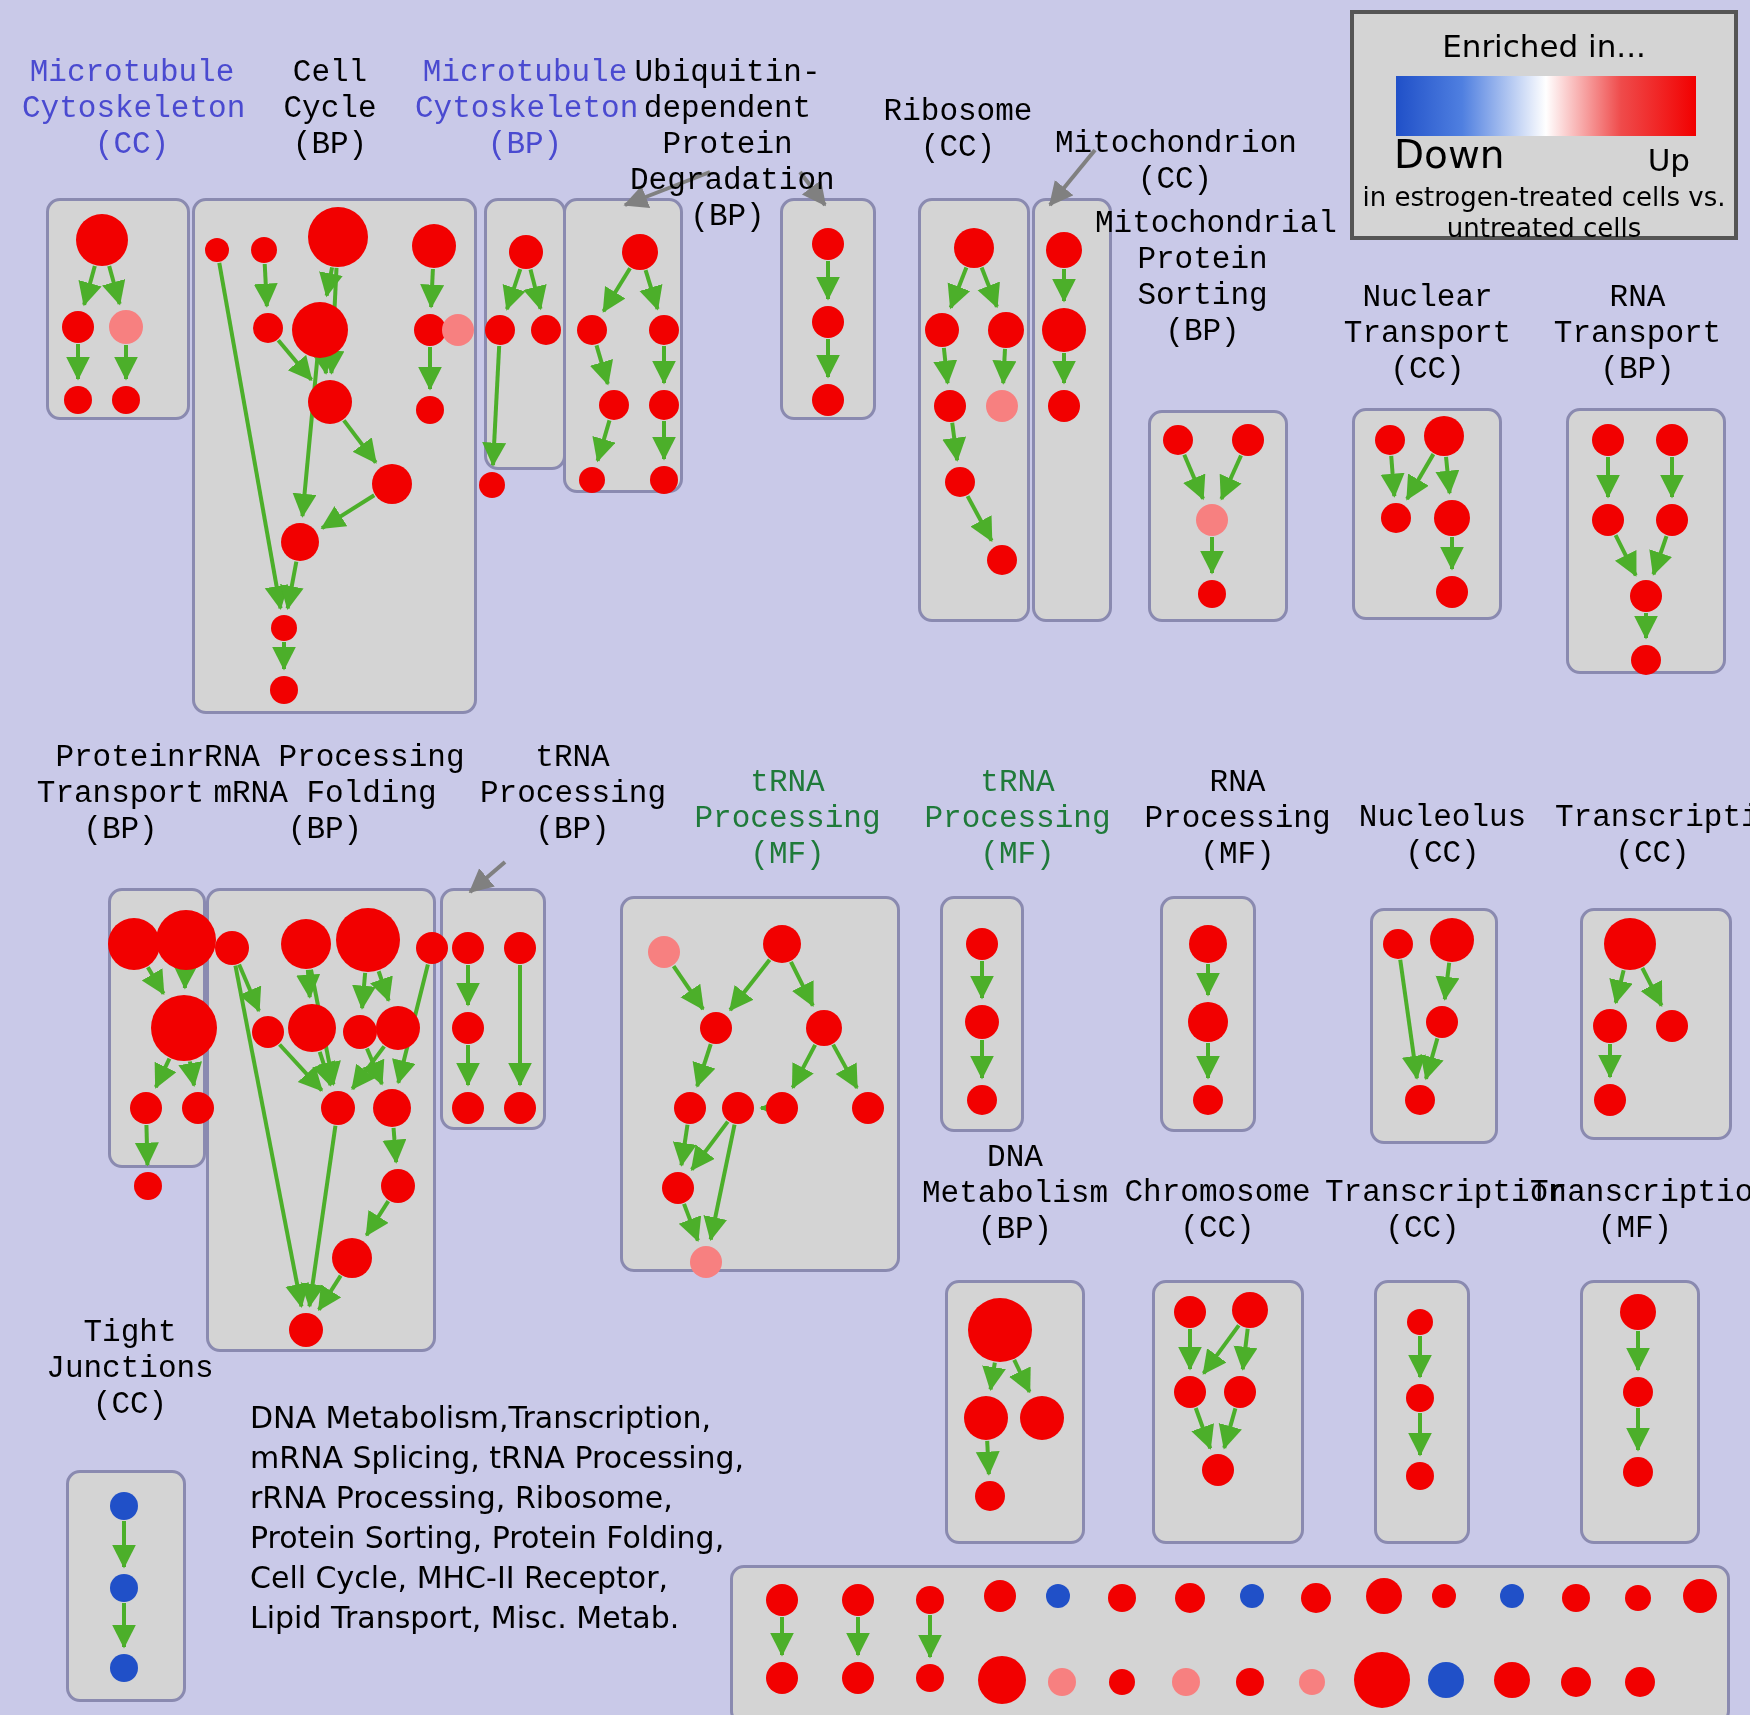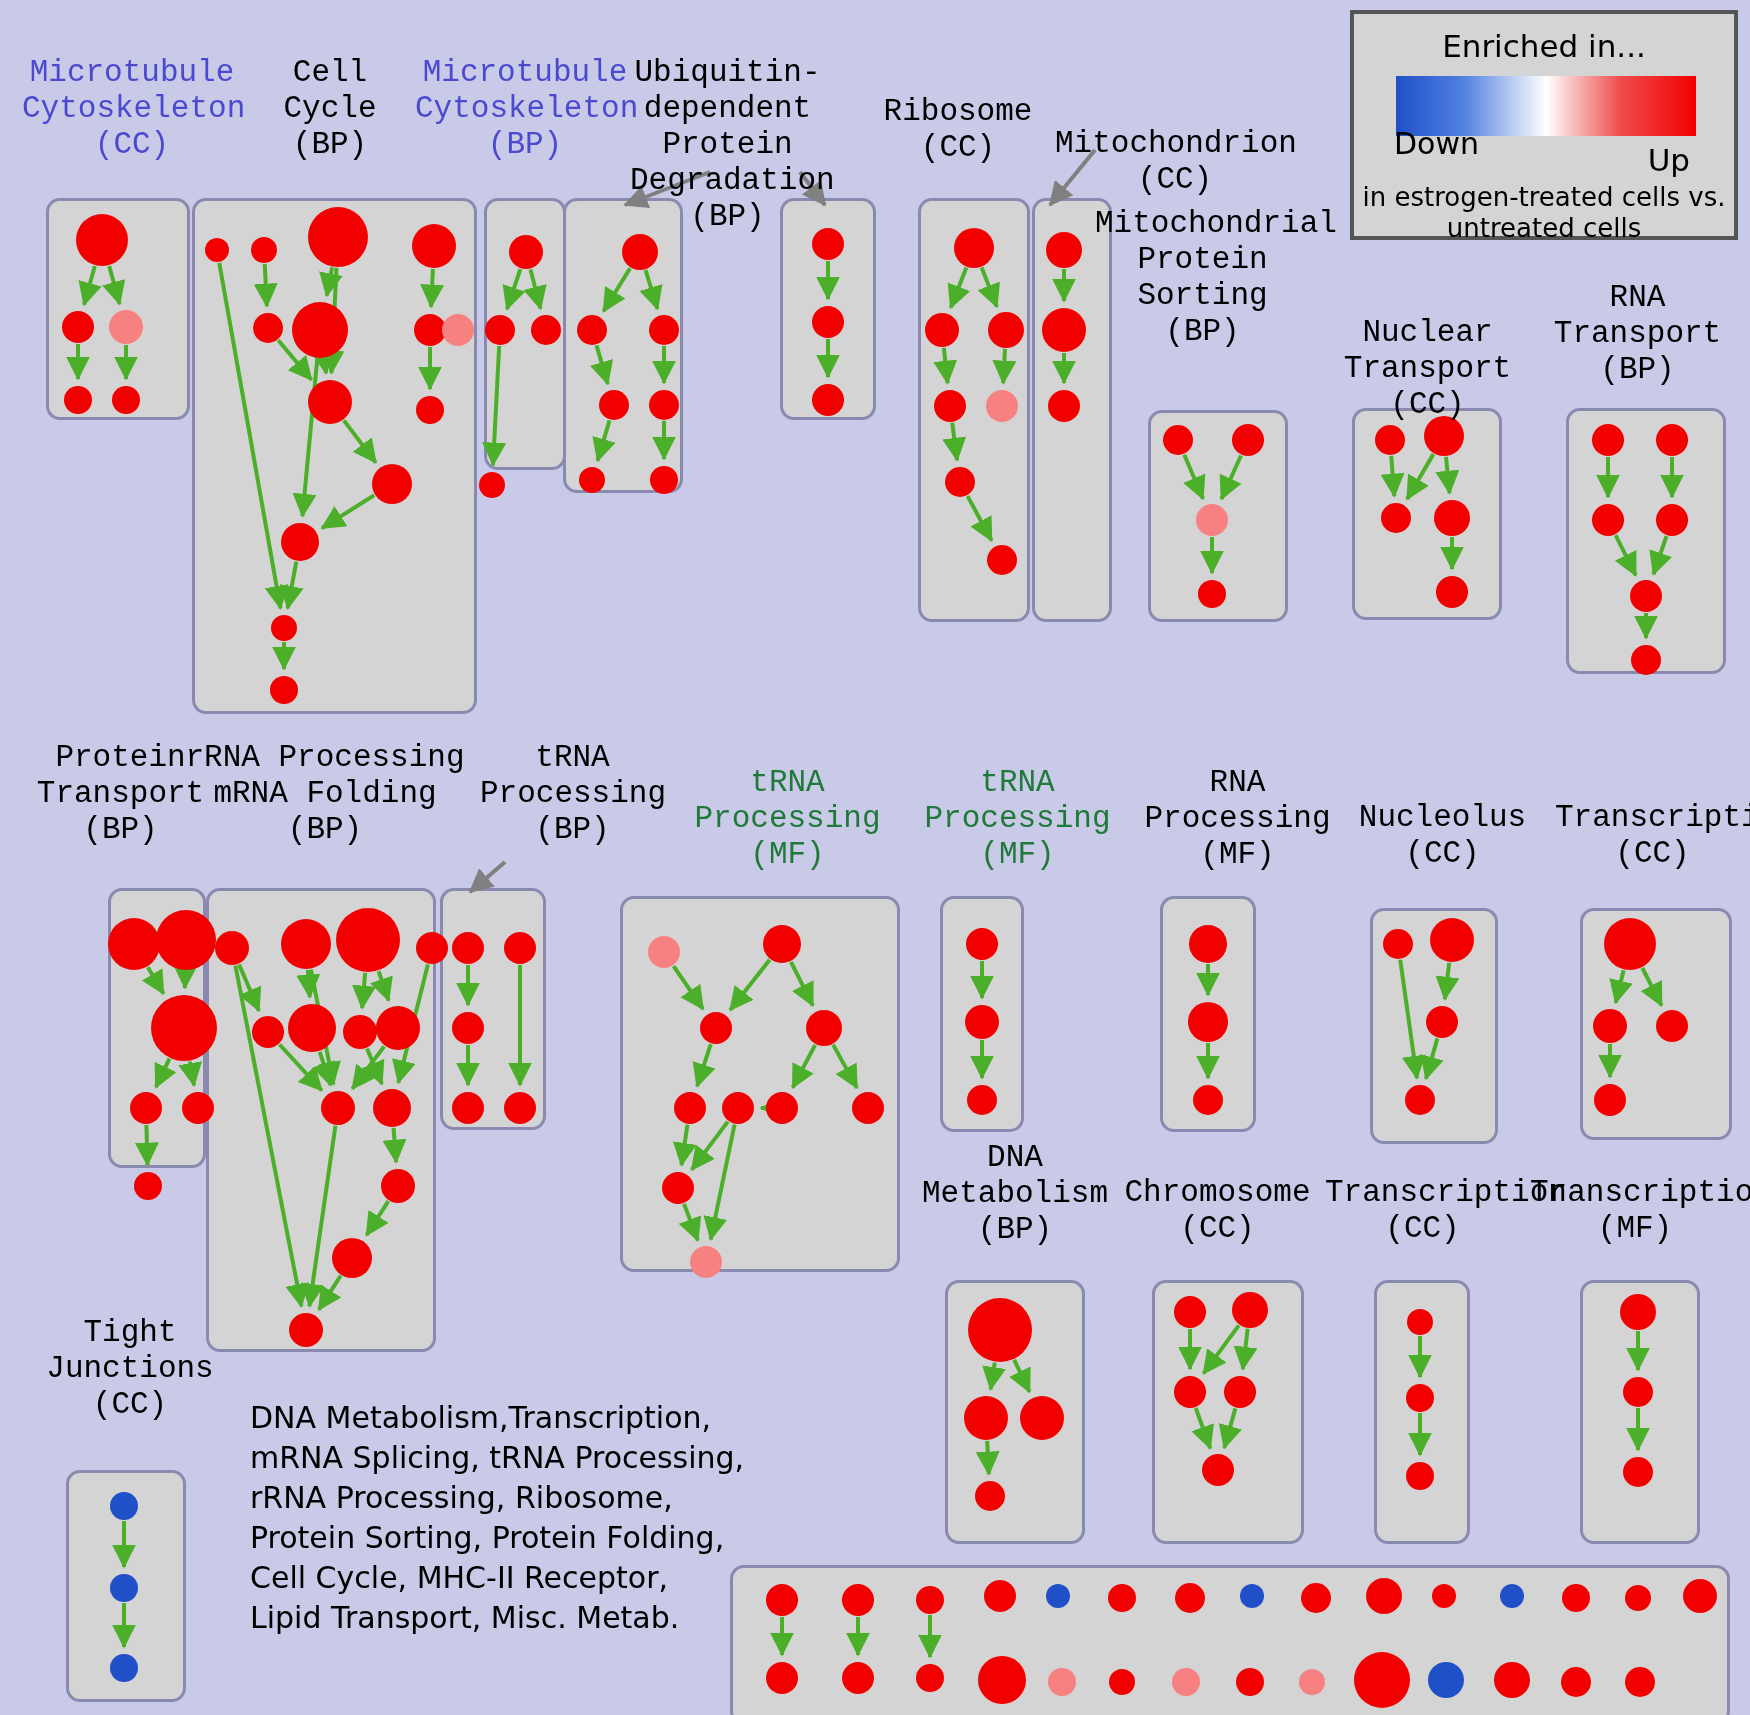--- a/index.html
+++ b/index.html
@@ -39,21 +39,21 @@
     box-sizing:border-box;
   }
   .legend-title{
     position:absolute;top:14px;left:0;width:100%;
     text-align:center;font-size:31px;color:#000;
   }
   .legend-bar{
     position:absolute;top:62px;left:42px;width:300px;height:60px;
     background:linear-gradient(to right,#2050c8 0%,#4f7fe0 22%,#ffffff 50%,#ef4b4b 75%,#f20000 100%);
   }
-  .legend-down{position:absolute;top:112px;left:40px;font-size:30px;}
+  .legend-down{position:absolute;top:118px;left:40px;font-size:39px;}
   .legend-up{position:absolute;top:128px;right:44px;font-size:31px;}
   .legend-sub{
     position:absolute;top:168px;left:0;width:100%;
     text-align:center;font-size:26px;line-height:31px;
   }
   .textblock{
     position:absolute;
     font-size:30px;
     line-height:40px;
     color:#000;
@@ -433,21 +433,21 @@
 Degradation
 (BP)</div>
       <div class="label" style="left: 858px; top: 94px; width: 200px;">Ribosome
 (CC)</div>
       <div class="label" style="left: 1055px; top: 94px; width: 240px; margin-top: 32px;">Mitochondrion
 (CC)</div>
       <div class="label" style="left: 1095px; top: 206px; width: 215px;">Mitochondrial
 Protein
 Sorting
 (BP)</div>
-      <div class="label" style="left: 1330px; top: 280px; width: 195px; margin-top: 35px;">Nuclear
+      <div class="label" style="left: 1330px; top: 280px; width: 195px;">Nuclear
 Transport
 (CC)</div>
       <div class="label" style="left: 1540px; top: 280px; width: 195px;">RNA
 Transport
 (BP)</div>
       <div class="label" style="left: 28px; top: 740px; width: 185px;">Protein
 Transport
 (BP)</div>
       <div class="label" style="left: 180px; top: 740px; width: 290px;">rRNA Processing
 mRNA Folding

